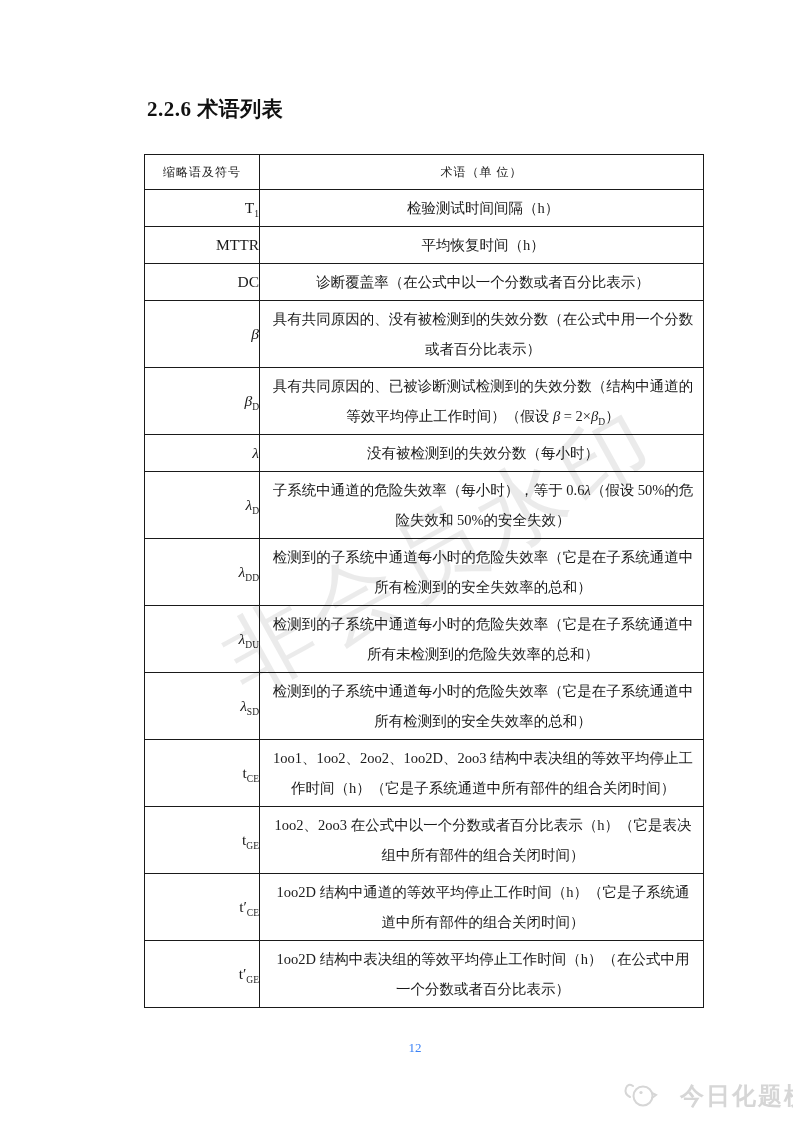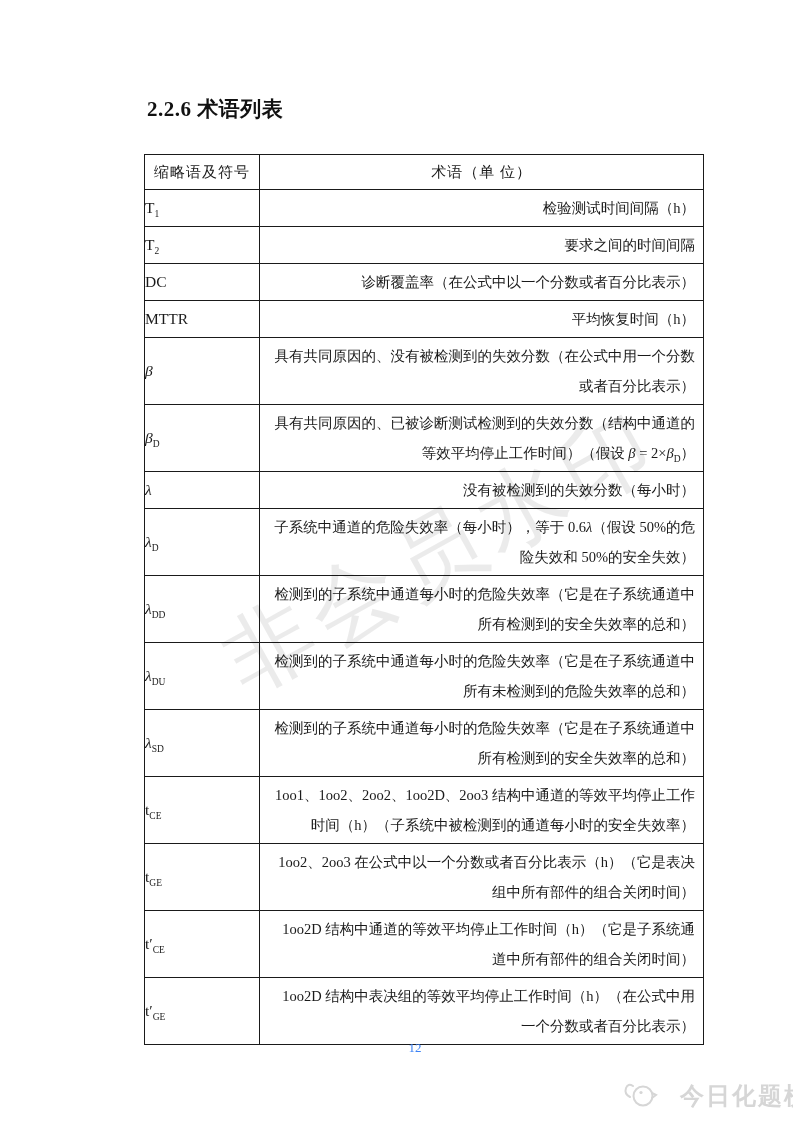--- a/index.html
+++ b/index.html
@@ -31,36 +31,36 @@
     width: 560px;
     border-collapse: collapse;
     table-layout: fixed;
   }
   .term-table th, .term-table td {
     border: 1px solid #1a1a1a;
     vertical-align: middle;
   }
   .term-table th {
     font-weight: 400;
-    font-size: 15px;
+    font-size: 12px;
     height: 32px;
     text-align: center;
     letter-spacing: 1px;
   }
   .col-sym { width: 112px; }
   td.col-sym {
-    text-align: left;
+    text-align: right;
     font-size: 15.5px;
     padding: 2px 0;
   }
   td.col-term {
     font-size: 14.5px;
     line-height: 30px;
     padding: 3px 8px 3px 11px;
-    text-align: right;
+    text-align: center;
   }
   .term-table sub {
     font-size: 9.5px;
     line-height: 0;
   }
   .seg-i { font-style: italic; }
   .watermark {
     position: absolute;
     left: 115px; top: 492px;
     width: 590px;
@@ -112,30 +112,26 @@
         <th class="col-sym">缩略语及符号</th>
         <th class="col-term">术语（单 位）</th>
       </tr>
     </thead>
     <tbody id="table-body">
         <tr>
           <td class="col-sym"><span>T</span><sub>1</sub></td>
           <td class="col-term"><span>检验测试时间间隔（h）</span></td>
         </tr>
         <tr>
-          <td class="col-sym"><span>T</span><sub>2</sub></td>
-          <td class="col-term"><span>要求之间的时间间隔</span></td>
+          <td class="col-sym"><span>MTTR</span></td>
+          <td class="col-term"><span>平均恢复时间（h）</span></td>
         </tr>
         <tr>
           <td class="col-sym"><span>DC</span></td>
           <td class="col-term"><span>诊断覆盖率（在公式中以一个分数或者百分比表示）</span></td>
-        </tr>
-        <tr>
-          <td class="col-sym"><span>MTTR</span></td>
-          <td class="col-term"><span>平均恢复时间（h）</span></td>
         </tr>
         <tr>
           <td class="col-sym"><span class="seg-i">β</span></td>
           <td class="col-term"><span>具有共同原因的、没有被检测到的失效分数（在公式中用一个分数或者百分比表示）</span></td>
         </tr>
         <tr>
           <td class="col-sym"><span class="seg-i">β</span><sub>D</sub></td>
           <td class="col-term"><span>具有共同原因的、已被诊断测试检测到的失效分数（结构中通道的等效平均停止工作时间）（假设 </span><span class="seg-i">β</span><span> = 2×</span><span class="seg-i">β</span><sub>D</sub><span>）</span></td>
         </tr>
         <tr>
@@ -153,21 +149,21 @@
         <tr>
           <td class="col-sym"><span class="seg-i">λ</span><sub>DU</sub></td>
           <td class="col-term"><span>检测到的子系统中通道每小时的危险失效率（它是在子系统通道中所有未检测到的危险失效率的总和）</span></td>
         </tr>
         <tr>
           <td class="col-sym"><span class="seg-i">λ</span><sub>SD</sub></td>
           <td class="col-term"><span>检测到的子系统中通道每小时的危险失效率（它是在子系统通道中所有检测到的安全失效率的总和）</span></td>
         </tr>
         <tr>
           <td class="col-sym"><span>t</span><sub>CE</sub></td>
-          <td class="col-term"><span>1oo1、1oo2、2oo2、1oo2D、2oo3 结构中通道的等效平均停止工作时间（h）（子系统中被检测到的通道每小时的安全失效率）</span></td>
+          <td class="col-term"><span>1oo1、1oo2、2oo2、1oo2D、2oo3 结构中表决组的等效平均停止工作时间（h）（它是子系统通道中所有部件的组合关闭时间）</span></td>
         </tr>
         <tr>
           <td class="col-sym"><span>t</span><sub>GE</sub></td>
           <td class="col-term"><span>1oo2、2oo3 在公式中以一个分数或者百分比表示（h）（它是表决组中所有部件的组合关闭时间）</span></td>
         </tr>
         <tr>
           <td class="col-sym"><span>t′</span><sub>CE</sub></td>
           <td class="col-term"><span>1oo2D 结构中通道的等效平均停止工作时间（h）（它是子系统通道中所有部件的组合关闭时间）</span></td>
         </tr>
         <tr>

